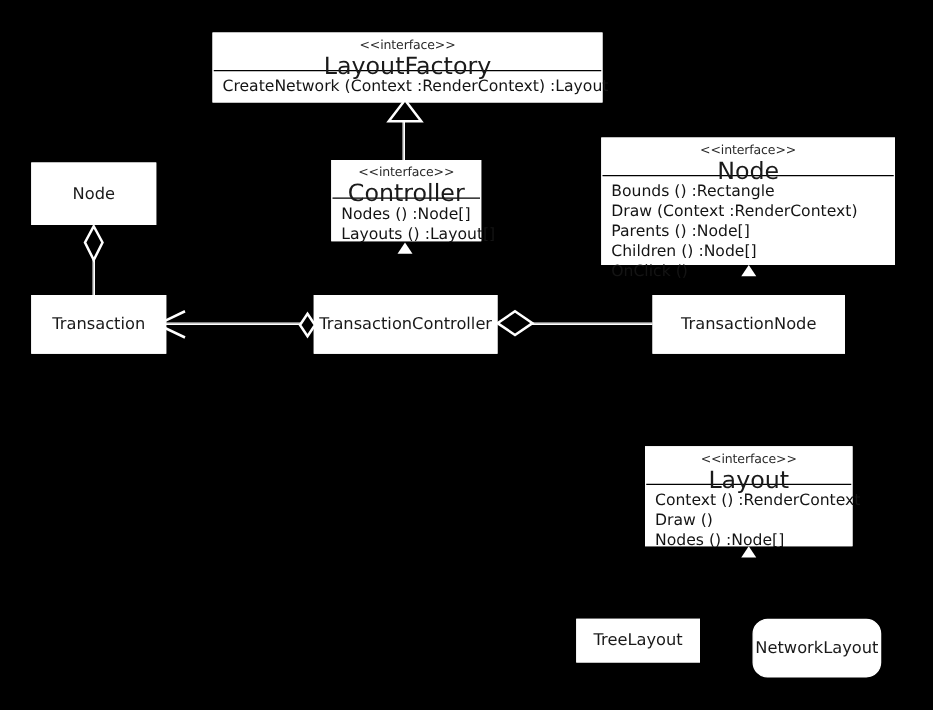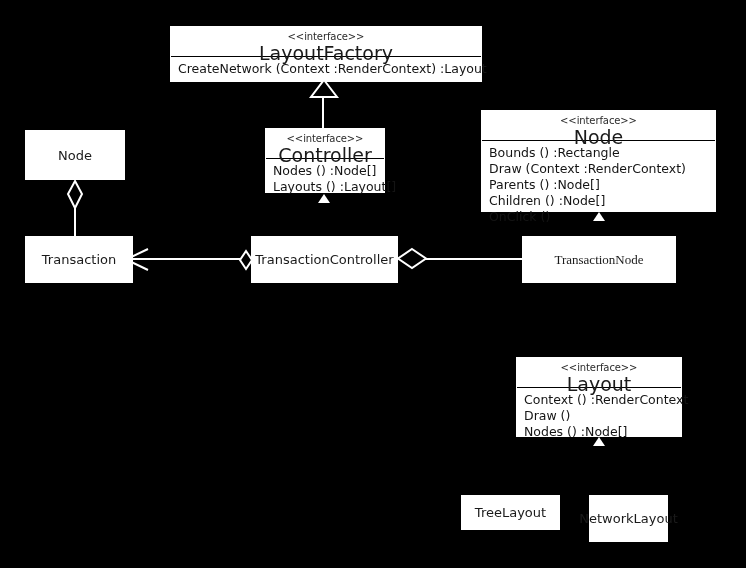--- a/index.html
+++ b/index.html
@@ -176,25 +176,25 @@
   </div>
 
   <div class="uml-box simple-box" style="left:25px; top:236px; width:108px; height:47px;">
     <span>Transaction</span>
   </div>
 
   <div class="uml-box simple-box" style="left:251px; top:236px; width:147px; height:47px;">
     <span>TransactionController</span>
   </div>
 
-  <div class="uml-box simple-box" style="left:522px; top:236px; width:154px; height:47px;font-family:Liberation Serif, serif;">
+  <div class="uml-box simple-box" style="left:522px; top:236px; width:154px; height:47px;">
     <span>TransactionNode</span>
   </div>
 
   <div class="uml-box simple-box" style="left:461px; top:495px; width:99px; height:35px;">
     <span>TreeLayout</span>
   </div>
 
-  <div class="uml-box simple-box" style="left:589px; top:495px; width:79px; height:47px;">
+  <div class="uml-box simple-box" style="left:602px; top:495px; width:103px; height:47px;border-radius:12px;">
     <span>NetworkLayout</span>
   </div>
 
 </div>
 
 </body></html>

